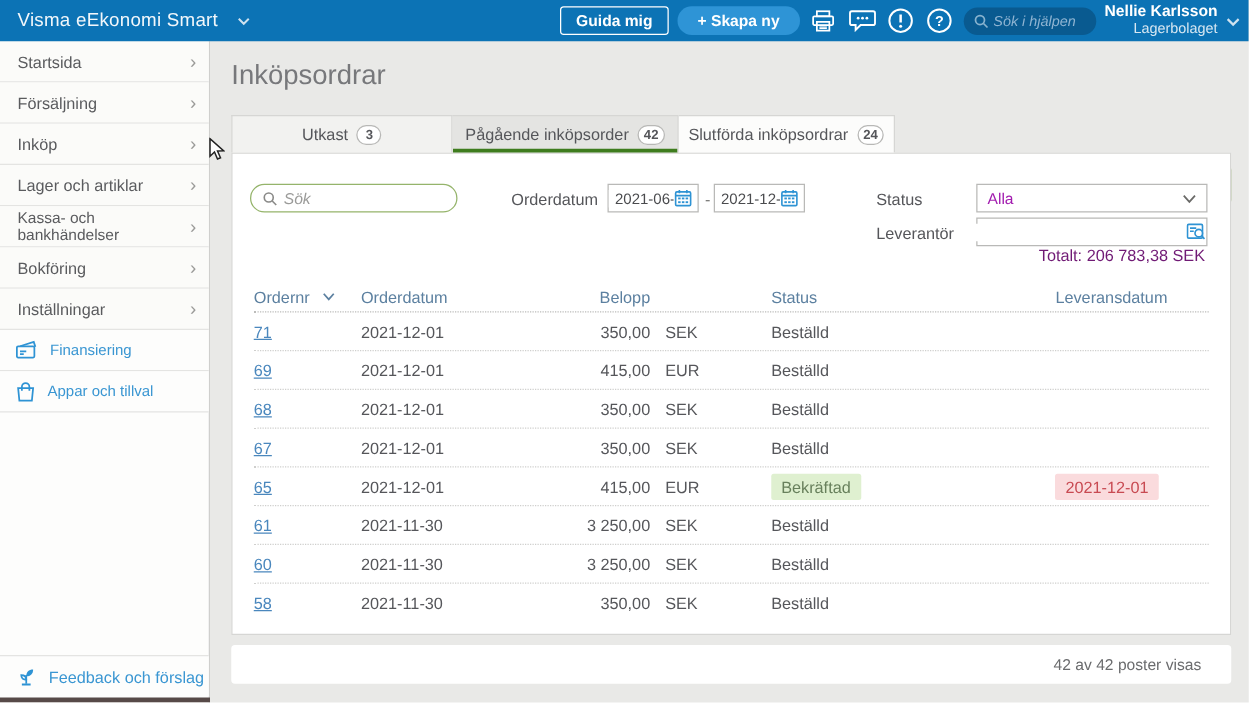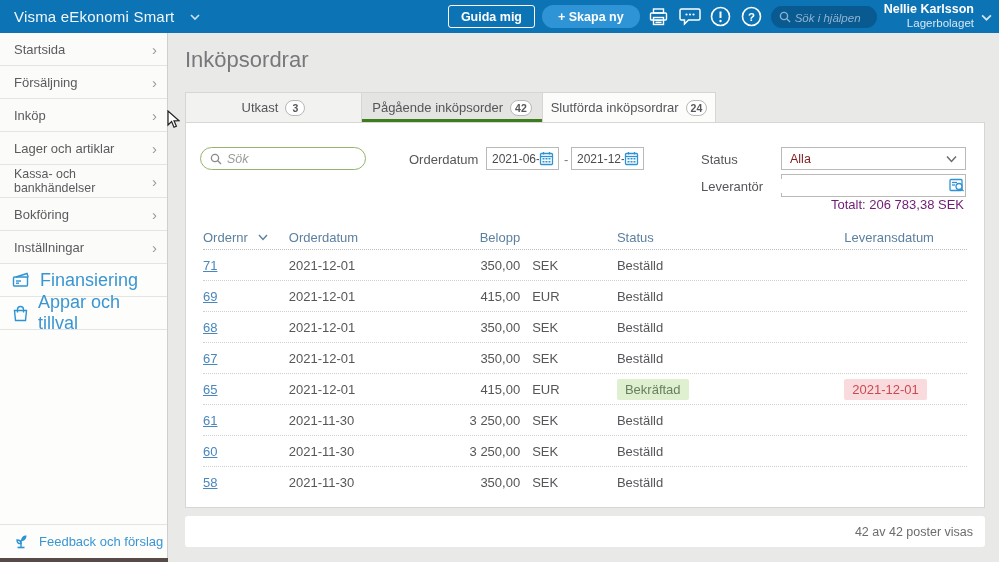--- a/index.html
+++ b/index.html
@@ -20,21 +20,21 @@
   .help-search-wrap { position:relative; }
   .help-search-wrap .mag { position:absolute; left:8px; top:5px; opacity:.8; }
   .user-block { text-align:right; color:#fff; line-height:1.2; cursor:pointer; }
   .user-name { font-weight:bold; font-size:12.5px; }
   .user-company { font-size:11.5px; color:#d7e7f2; }
 
   
   .sidebar { position:absolute; top:33px; left:0; width:168px; height:529px; background:#fdfdfc; border-right:1px solid #cfcfcd; z-index:20; }
   .side-item { height:33px; border-bottom:1px solid #e4e4e2; display:flex; align-items:center; justify-content:space-between; padding:0 10px 0 14px; font-size:13px; color:#5a5b5e; cursor:pointer; background:#fbfbf9; }
   .side-item .arrow { color:#9a9a98; font-size:15px; line-height:1; }
-  .side-item-promo { height:33px; border-bottom:1px solid #e4e4e2; display:flex; align-items:center; gap:9px; padding:0 10px 0 12px; font-size:18px; color:#3a96d2; cursor:pointer; background:#fdfdfc; }
+  .side-item-promo { height:33px; border-bottom:1px solid #e4e4e2; display:flex; align-items:center; gap:9px; padding:0 10px 0 12px; font-size:12px; color:#3a96d2; cursor:pointer; background:#fdfdfc; }
   .side-feedback { position:absolute; bottom:5px; left:0; width:100%; height:33px; border-top:1px solid #e4e4e2; display:flex; align-items:center; gap:9px; padding-left:12px; font-size:13px; color:#3a96d2; cursor:pointer; background:#fdfdfc; }
   .side-bottom-bar { position:absolute; bottom:0; left:0; width:168px; height:4px; background:#574a48; }
 
   
   .main { position:absolute; top:33px; left:168px; width:831px; height:529px; }
   .page-title { position:absolute; top:14px; left:17px; font-size:22px; color:#77787b; font-weight:400; }
 
   .tabs { position:absolute; top:59px; left:17px; display:flex; z-index:5; }
   .tab { height:30px; border:1px solid #d6d6d4; border-bottom:none; display:flex; align-items:center; justify-content:center; gap:7px; font-size:13px; color:#55565a; cursor:pointer; background:#f2f2f0; }
   .tab + .tab { border-left:none; }
@@ -49,21 +49,21 @@
   
   .filter-search { position:absolute; top:24px; left:14px; width:166px; height:23px; border:1.5px solid #95b46b; border-radius:12px; padding:0 10px 0 26px; font-size:12.5px; font-style:italic; color:#7a7a78; outline:none; font-family:inherit; background:#fff; }
   .filter-search::placeholder { color:#9a9a98; font-style:italic; }
   .filter-search-mag { position:absolute; top:30px; left:24px; }
   .lbl-orderdatum { position:absolute; top:29px; left:223px; font-size:13px; color:#55565a; }
   .datebox { position:absolute; top:24px; height:23px; width:73px; border:1px solid #b9b9b7; background:#fff; display:flex; align-items:center; }
   .datebox input { border:none; outline:none; width:52px; font-size:12px; color:#4a4b4e; padding-left:5px; font-family:inherit; }
   .datebox .cal { width:18px; cursor:pointer; display:flex; align-items:center; }
   .date-dash { position:absolute; top:29px; left:378px; color:#7a7a78; }
   .lbl-status { position:absolute; top:29px; left:515px; font-size:13px; }
-  .status-select { position:absolute; top:24px; left:595px; width:185px; height:23px; border:1px solid #b9b9b7; background:#fff; display:flex; align-items:center; justify-content:space-between; padding:0 8px; font-size:12.5px; color:#7f1d1d; cursor:pointer; }
+  .status-select { position:absolute; top:24px; left:595px; width:185px; height:23px; border:1px solid #b9b9b7; background:#fff; display:flex; align-items:center; justify-content:space-between; padding:0 8px; font-size:12.5px; color:#a21caf; cursor:pointer; }
   .lbl-leverantor { position:absolute; top:56px; left:515px; font-size:13px; }
   .leverantor-box { position:absolute; top:51px; left:595px; width:185px; height:23px; border:1px solid #b9b9b7; background:#fff; display:flex; align-items:center; justify-content:flex-end; }
   .leverantor-box input { border:none; outline:none; flex:1; padding:0 5px; font-family:inherit; font-size:12.5px; }
   .lookup-btn { width:22px; height:21px; display:flex; align-items:center; justify-content:center; cursor:pointer; }
   .total-line { position:absolute; top:74px; right:20px; font-size:13px; color:#701a75; }
 
   
   .table-wrap { position:absolute; top:103px; left:17px; right:17px; }
   .trow { display:flex; align-items:center; height:31px; border-bottom:1px dotted #cfcfcd; }
   .thead { height:24px; color:#5c80a0; border-bottom:1px dotted #bcbcba; }
@@ -73,21 +73,21 @@
   .c-amt { width:90px; text-align:right; }
   .c-cur { width:97px; padding-left:12px; }
   .c-status { width:228px; }
   .c-deliv { width:123px; }
   .thead .c-nr { display:flex; align-items:center; gap:10px; }
   .order-link { color:#4a87bd; text-decoration:underline; cursor:pointer; }
   .badge { padding:3px 8px; border-radius:2px; }
   .badge-green { background:#dff0d0; color:#68805c; }
   .badge-pink { background:#fadbdd; color:#c84a52; }
 
-  .footer-bar { position:absolute; top:483px; left:17px; width:800px; height:31px; background:#fff; border-radius:3px; display:flex; align-items:center; justify-content:flex-end; padding-right:12px; font-size:12.5px; color:#6b6c6e; }
+  .footer-bar { position:absolute; top:483px; left:17px; width:800px; height:31px; background:#fff; border-radius:3px; display:flex; align-items:center; justify-content:flex-end; padding-right:24px; font-size:12.5px; color:#6b6c6e; }
 
   .cursor { position:absolute; left:167px; top:110px; z-index:50; pointer-events:none; }
   svg { display:block; }
 </style>
 </head>
 <body>
 
 <div class="topbar">
   <div class="app-title">
     <span>Visma eEkonomi Smart</span>

